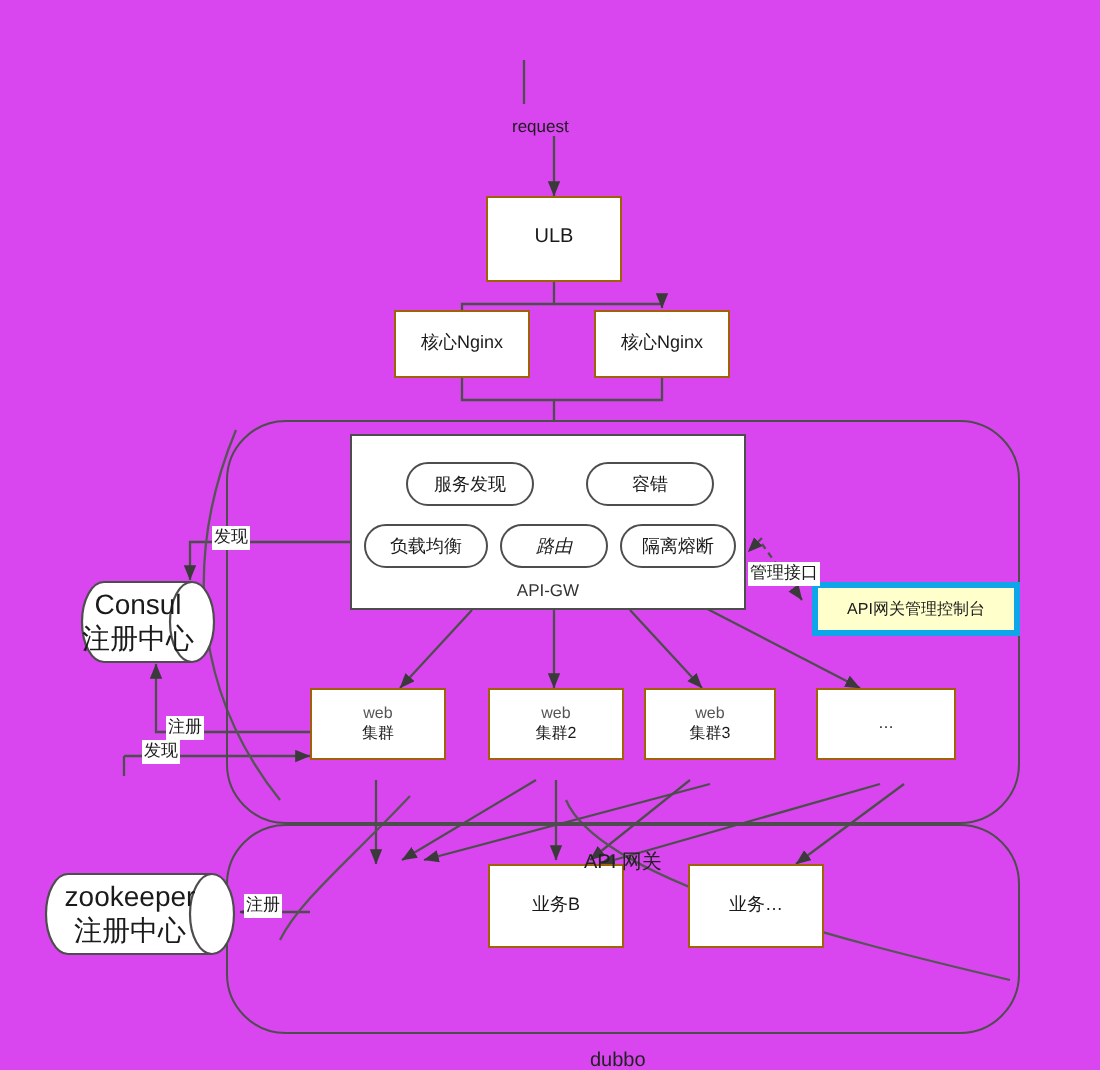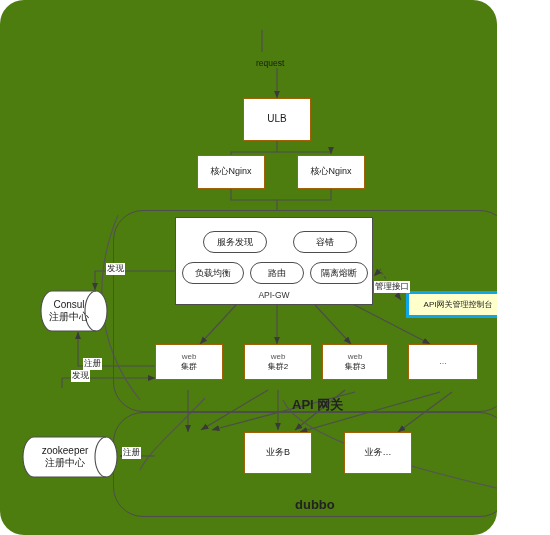--- a/index.html
+++ b/index.html
@@ -2,26 +2,25 @@
 <html><head>
 <meta charset="utf-8">
 <style>
   html, body {
     margin: 0;
     padding: 0;
     background: #ffffff;
   }
   #stage {
     position: relative;
-    width: 497px;
+    width: 550px;
     height: 535px;
-    background: #4d7c0f;
+    background: #d946ef;
     font-family: "Liberation Sans", "DejaVu Sans", sans-serif;
     overflow: hidden;
-    border-radius: 24px;
   }
   #wires {
     position: absolute;
     left: 0; top: 0;
     width: 550px; height: 535px;
   }
   .node {
     position: absolute;
     box-sizing: border-box;
     display: flex;
@@ -72,43 +71,44 @@
   .container-round {
     position: absolute;
     box-sizing: border-box;
     border: 1px solid #4d4d4d;
     border-radius: 30px;
     background: transparent;
     z-index: 1;
   }
   .container-label {
     position: absolute;
-    font-size: 13px;
-    font-weight: bold;
+    font-size: 10px;
+    font-weight: normal;
     color: #222;
     z-index: 5;
     white-space: nowrap;
+    margin-top: 28px;
   }
   .web-box { font-size: 8px; }
   .web-box .l1 { color: #555; }
   .biz-box { font-size: 9px; }
   .cyl {
     position: absolute;
     z-index: 3;
   }
   .cyl svg { display: block; }
   .cyl-text {
     position: absolute;
     left: 0; top: 0;
     width: 100%; height: 100%;
     display: flex;
     flex-direction: column;
     align-items: center;
     justify-content: center;
-    font-size: 10px;
+    font-size: 14px;
     color: #1a1a1a;
     text-align: center;
     padding-right: 10px;
     box-sizing: border-box;
     line-height: 1.2;
   }
   .edge-label {
     position: absolute;
     font-size: 8.5px;
     color: #1a1a1a;
@@ -230,21 +230,21 @@
 
   <div class="pill" style="left:203px; top:231px; width:64px; height:22px;">
     <span>服务发现</span>
   </div>
   <div class="pill" style="left:182px; top:262px; width:62px; height:22px;">
     <span>负载均衡</span>
   </div>
   <div class="pill" style="left:293px; top:231px; width:64px; height:22px;">
     <span>容错</span>
   </div>
-  <div class="pill" style="left:250px; top:262px; width:54px; height:22px;">
+  <div class="pill" style="left:250px; top:262px; width:54px; height:22px;font-style:italic;">
     <span>路由</span>
   </div>
   <div class="pill" style="left:310px; top:262px; width:58px; height:22px;font-family:Liberation Serif, serif;">
     <span>隔离熔断</span>
   </div>
 
   <div class="edge-label" style="left:374px; top:281px;">管理接口</div>
   <div class="console-box" style="left:406px; top:291px; width:104px; height:27px;">
     <span>API网关管理控制台</span>
   </div>

